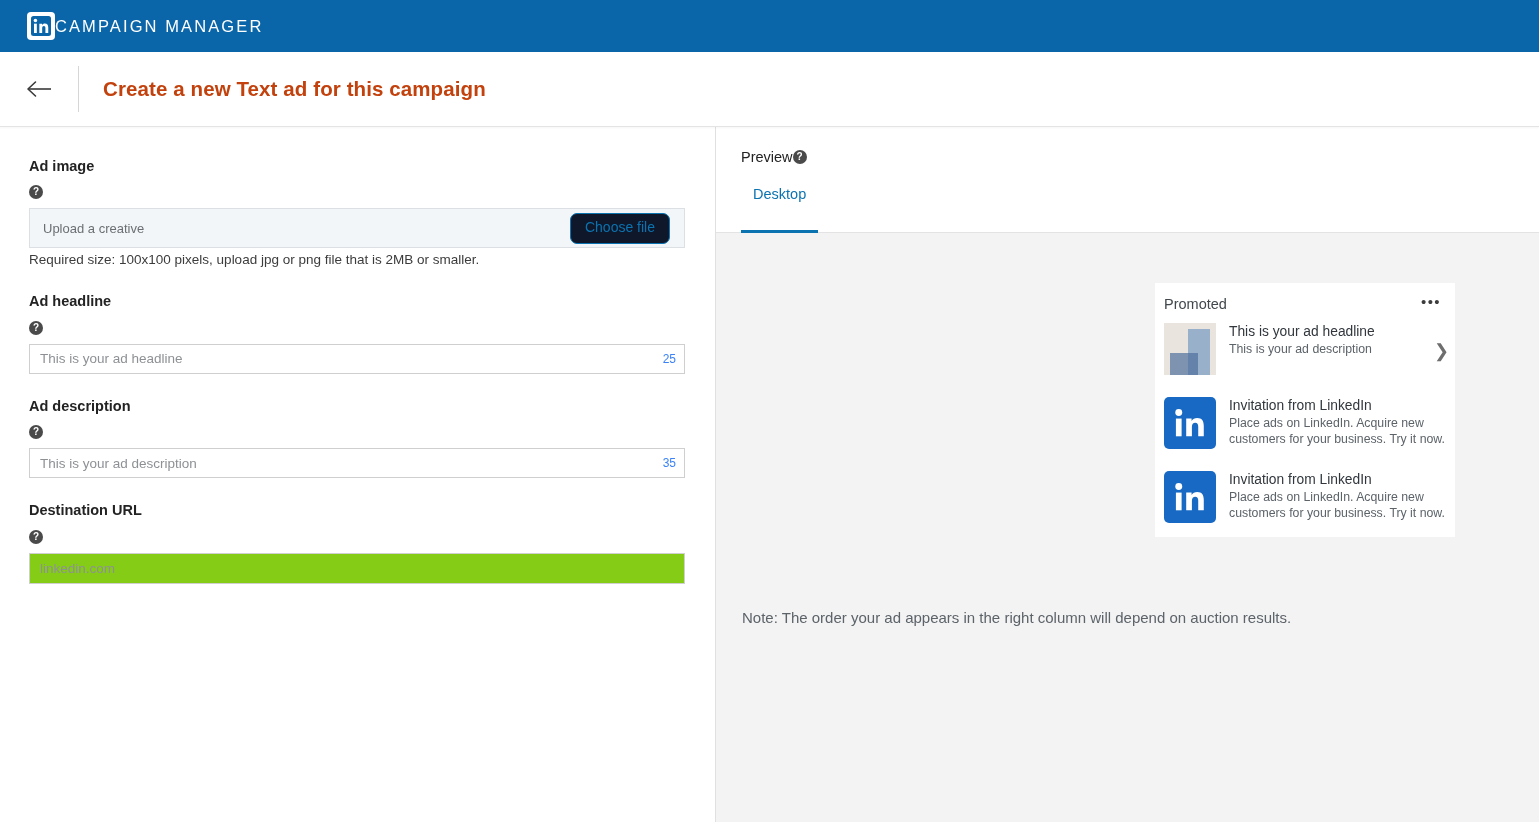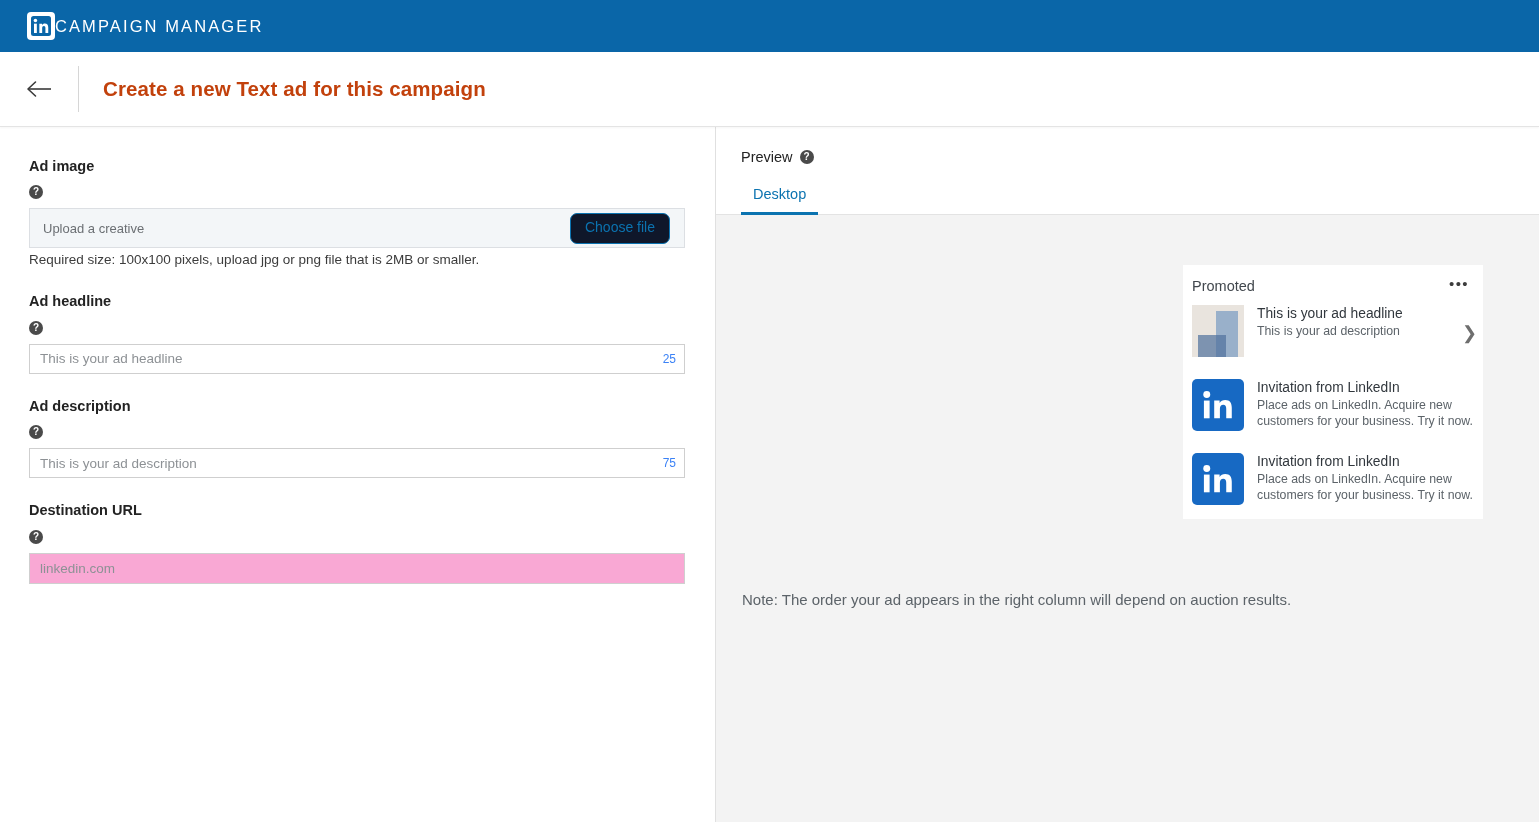--- a/index.html
+++ b/index.html
@@ -181,21 +181,21 @@
     transform: translateY(-50%);
     font-size: 12px;
     color: #3b82f6;
     pointer-events: none;
   }
   .gap-md { height: 24px; }
   .url-input {
     width: 656px;
     height: 31px;
     border: 1px solid #cfcfcf;
-    background: #f9a8d4;
+    background: #84cc16;
     font-size: 13.5px;
     padding: 0 10px;
     font-family: "Liberation Sans", sans-serif;
     outline: none;
     color: #2b2b2b;
   }
   .url-input::placeholder { color: #8d9195; }
 
   
   .previewcol {
@@ -208,54 +208,54 @@
   .preview-head {
     padding: 22px 0 0 25px;
     background: #ffffff;
   }
   .preview-title {
     font-size: 14.5px;
     color: #232323;
     font-weight: 400;
     display: flex;
     align-items: center;
-    gap: 7px;
+    gap: 0;
   }
   .tabs {
     display: flex;
     padding-left: 25px;
     background: #ffffff;
     border-bottom: 1px solid #e3e3e3;
     margin-top: 15px;
   }
   .tab {
     font-size: 14.5px;
     color: #0b73b0;
-    padding: 6px 12px 10px;
+    padding: 6px 12px 28px;
     border-bottom: 3px solid #0b73b0;
     cursor: pointer;
     background: none;
     border-left: none;
     border-right: none;
     border-top: none;
     font-family: "Liberation Sans", sans-serif;
     margin-bottom: -1px;
   }
   .preview-stage {
     flex: 1 1 auto;
     background: #f3f3f3;
     position: relative;
     overflow: hidden;
   }
 
   
   .ad-card {
     position: absolute;
     top: 50px;
-    right: 56px;
+    right: 84px;
     width: 300px;
     background: #ffffff;
     padding: 14px 0 14px 0;
   }
   .promoted-row {
     display: flex;
     align-items: flex-start;
     justify-content: space-between;
     padding: 0 14px 0 9px;
   }
@@ -405,21 +405,21 @@
 
     <div class="gap-md"></div>
 
     <div class="field">
       <div class="field-label">
         <span>Ad description</span>
         <span class="help-icon">?</span>
       </div>
       <div class="input-wrap">
         <input class="text-input" type="text" placeholder="This is your ad description" style="">
-        <span class="char-count">75</span>
+        <span class="char-count">35</span>
       </div>
     </div>
 
     <div class="gap-md"></div>
 
     <div class="field">
       <div class="field-label">
         <span>Destination URL</span>
         <span class="help-icon">?</span>
       </div>

